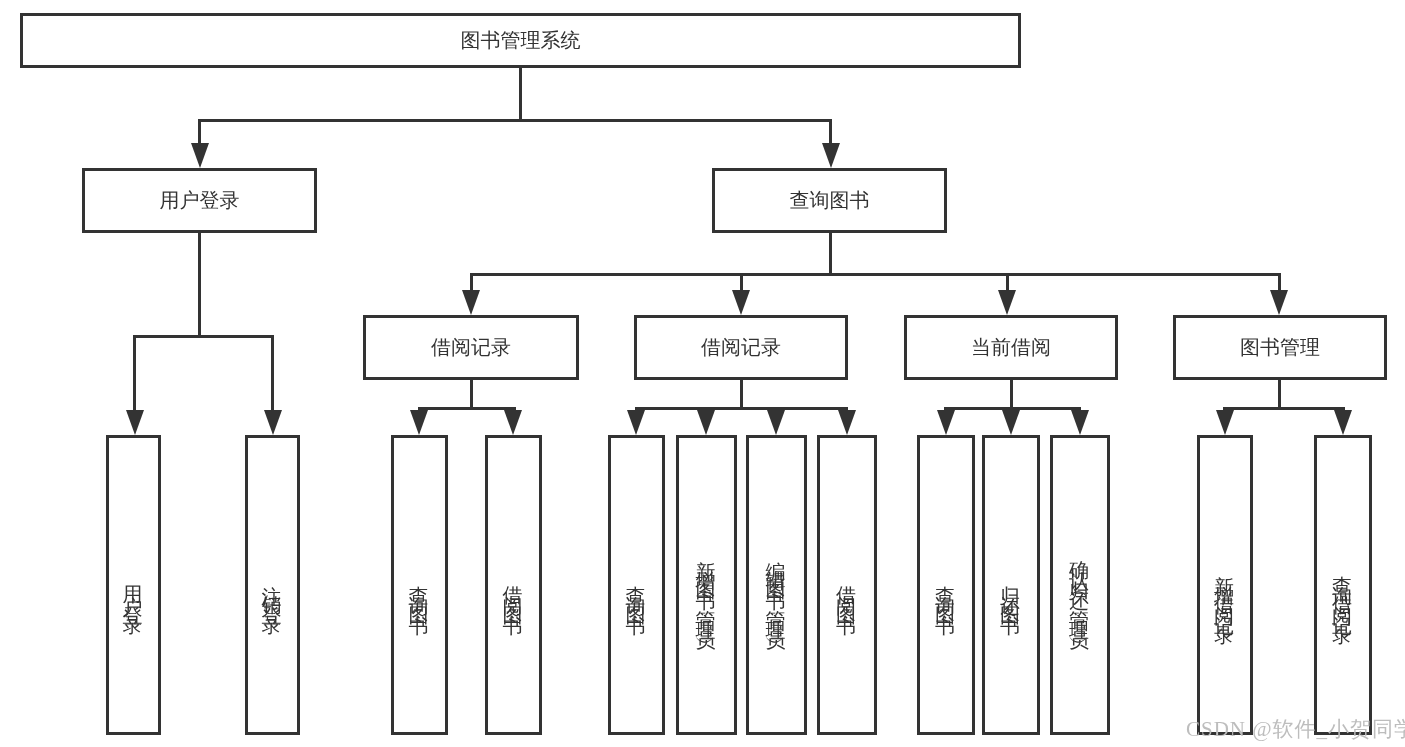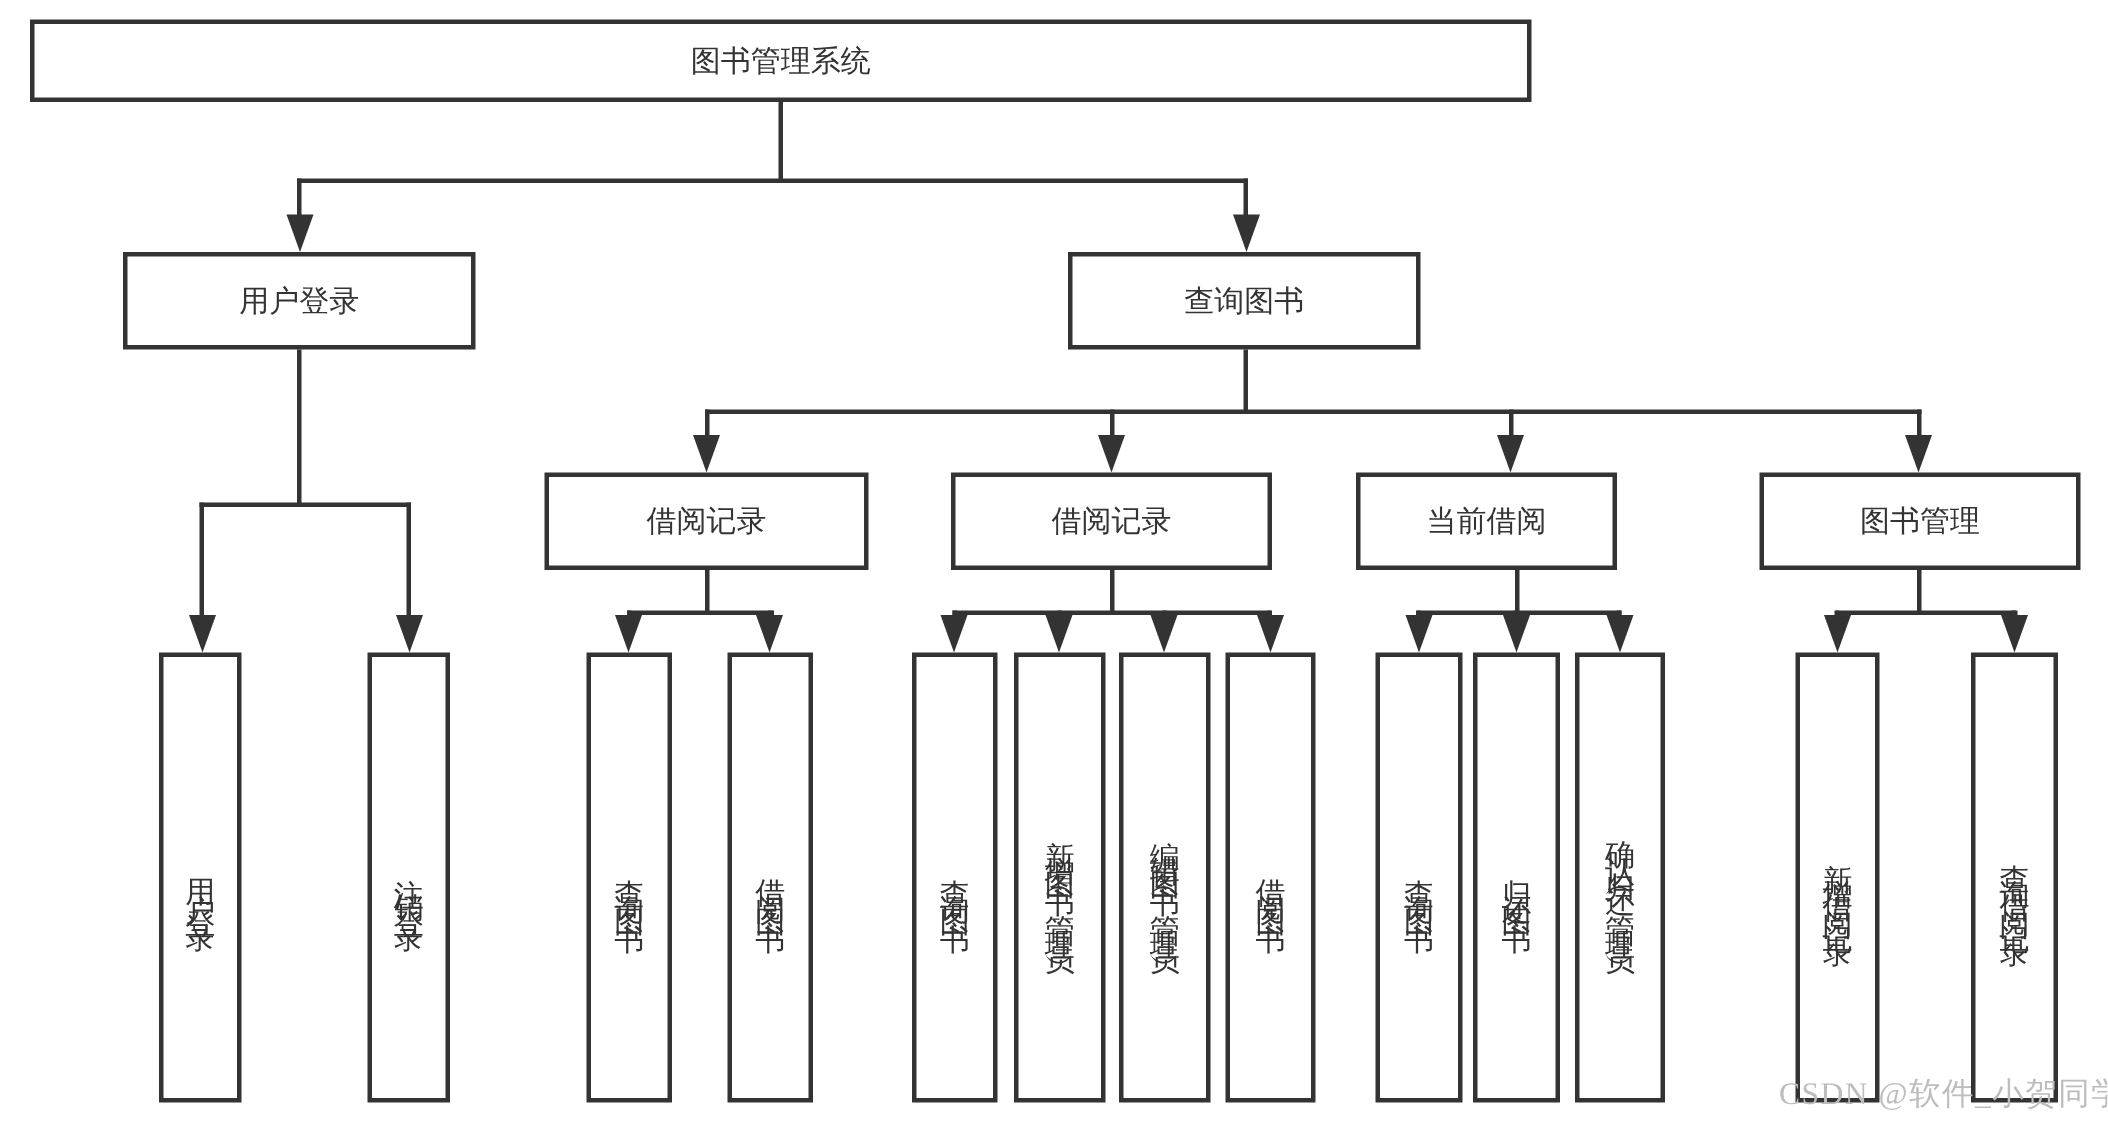--- a/index.html
+++ b/index.html
@@ -46,21 +46,21 @@
   <div class="box" style="left:712px;top:168px;width:235px;height:65px">
     <span>查询图书</span>
   </div>
 
   <div class="box" style="left:363px;top:315px;width:216px;height:65px">
     <span>借阅记录</span>
   </div>
   <div class="box" style="left:634px;top:315px;width:214px;height:65px">
     <span>借阅记录</span>
   </div>
-  <div class="box" style="left:904px;top:315px;width:174px;height:65px">
+  <div class="box" style="left:904px;top:315px;width:214px;height:65px">
     <span>当前借阅</span>
   </div>
   <div class="box" style="left:1173px;top:315px;width:214px;height:65px">
     <span>图书管理</span>
   </div>
 
   <div class="vbox" style="left:106px;width:55px">
     <span>用户登录</span>
   </div>
   <div class="vbox" style="left:245px;width:55px">

